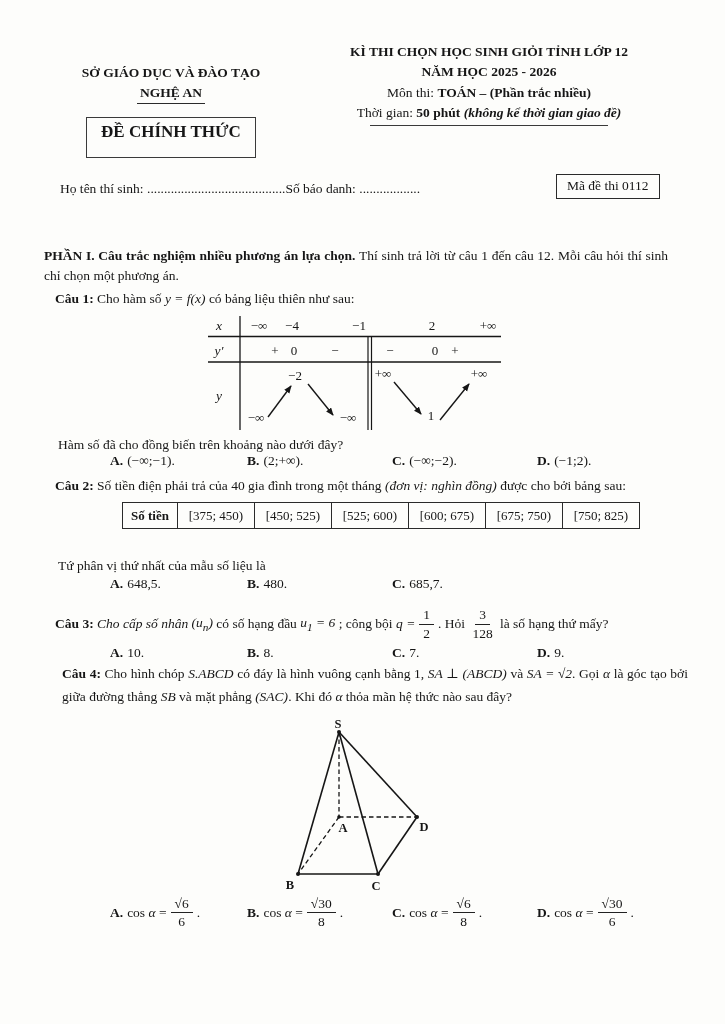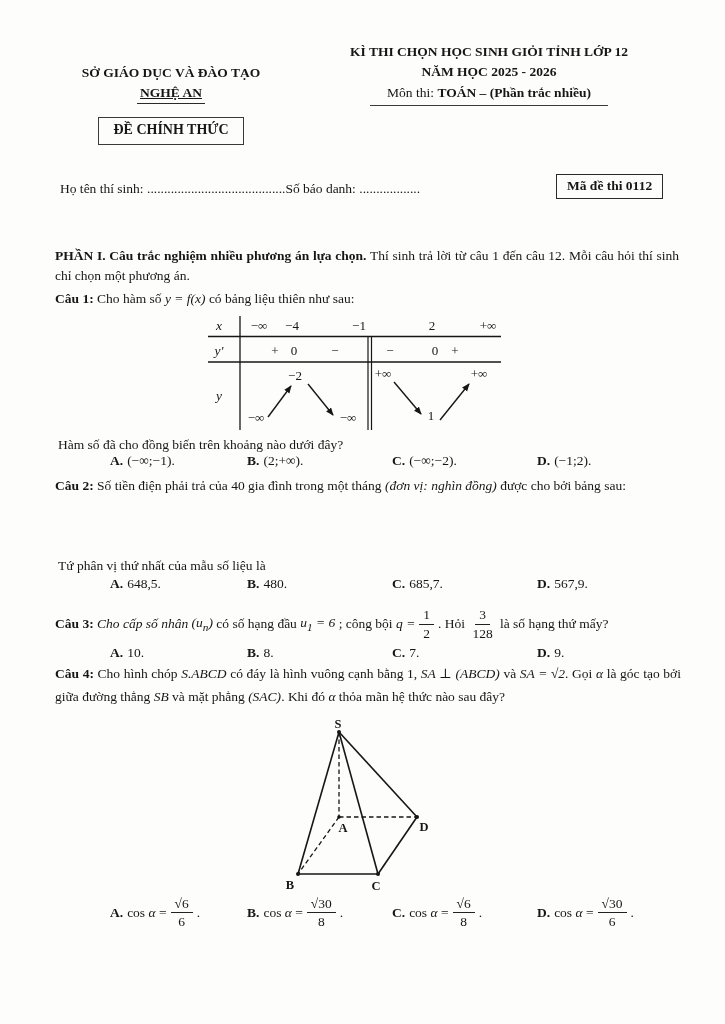--- a/index.html
+++ b/index.html
@@ -6,40 +6,40 @@
   .page{position:relative;width:725px;height:1024px;margin:0 auto;background:#fdfdfb;
         font-family:"Liberation Serif","DejaVu Serif",serif;color:#161616;overflow:hidden;}
   .abs{position:absolute;}
   .b{font-weight:bold;}
   .it{font-style:italic;}
   .bi{font-weight:bold;font-style:italic;}
   .m{font-style:italic;font-family:"Liberation Serif","DejaVu Serif",serif;}
 
   
   .hdr-left{left:56px;top:44px;width:230px;text-align:center;font-size:13.5px;line-height:1.35;margin-top:20px;}
-  .province{display:inline-block;margin-top:2px;border-bottom:1.5px solid #2a2a2a;padding:0 3px 1px;text-decoration:underline;}
-  .official-box{display:inline-block;margin-top:13px;border:1.6px solid #3a3a3a;padding:3px 14px 4px;font-weight:bold;font-size:14px;}
+  .province{display:inline-block;margin-top:2px;border-bottom:1.5px solid #2a2a2a;padding:0 3px 1px;}
+  .official-box{display:inline-block;margin-top:13px;border:1.6px solid #3a3a3a;padding:3px 14px 13px;font-weight:bold;font-size:17px;}
   .pages-note{margin-top:12px;font-style:italic;font-size:13px;}
   .hdr-right{left:300px;top:42px;width:378px;text-align:center;font-size:13.5px;line-height:1.5;}
   .hdr-underline{width:238px;margin:2px auto 0;border-top:1.5px solid #3a3a3a;height:0;}
 
   
   .candidate{left:60px;top:181px;font-size:13.5px;width:480px;}
-  .code-box{left:556px;top:174px;border:1.6px solid #2a2a2a;padding:3px 10px 4px;font-weight:bold;font-size:13.5px;}
+  .code-box{left:556px;top:174px;border:1.6px solid #2a2a2a;padding:3px 10px 4px;font-weight:normal;font-size:13.5px;}
 
   
   .para{font-size:13.5px;line-height:1.5;}
-  .part1{left:55px;top:246px;width:624px;text-align:justify;}
+  .part1{left:44px;top:246px;width:624px;text-align:justify;}
   .stem{font-size:13.5px;}
   .q1-stem{left:55px;top:291px;width:624px;}
   .q1-question{left:58px;top:437px;}
   .q2-stem{left:55px;top:478px;width:628px;}
   .q2-question{left:58px;top:558px;}
   .q3-stem{left:55px;top:602px;width:630px;height:44px;display:flex;align-items:center;}
-  .q4-stem{left:55px;top:662px;width:626px;line-height:1.72;text-align:justify;}
+  .q4-stem{left:62px;top:662px;width:626px;line-height:1.72;text-align:justify;}
 
   
   .opts{left:62px;width:616px;display:grid;grid-template-columns:137px 145px 145px 1fr;font-size:13.5px;margin-left:48px;}
   .q1-opts{top:453px;}
   .q2-opts{top:576px;}
   .q3-opts{top:645px;}
   .q4-opts{top:896px;align-items:center;}
   .opt{white-space:nowrap;}
   .opt .b{margin-right:4px;}
   .opt-flex{display:flex;align-items:center;}
@@ -67,20 +67,21 @@
   <div class="abs hdr-left">
     <div class="b">SỞ GIÁO DỤC VÀ ĐÀO TẠO</div>
     <div><span class="b province">NGHỆ AN</span></div>
     <div><span class="official-box">ĐỀ CHÍNH THỨC</span></div>
   </div>
 
   <div class="abs hdr-right">
     <div class="b">KÌ THI CHỌN HỌC SINH GIỎI TỈNH LỚP 12</div>
     <div class="b">NĂM HỌC 2025 - 2026</div>
     <div><span>Môn thi: </span><span class="b">TOÁN – (Phần trắc nhiều)</span></div>
+    <div><span>Thời gian: </span><span class="b">50 phút </span><span class="bi">(không kể thời gian giao đề)</span></div>
     <div class="hdr-underline"></div>
   </div>
 
   <div class="abs candidate">
     <span>Họ tên thí sinh: </span><span>.........................................</span><span>Số báo danh: </span><span>..................</span>
   </div>
   <div class="abs code-box">Mã đề thi 0112</div>
 
   <div class="abs para part1">
     <span class="b">PHẦN I. Câu trắc nghiệm nhiều phương án lựa chọn. </span><span>Thí sinh trả lời từ câu 1 đến câu 12. Mỗi câu hỏi thí sinh chỉ chọn một phương án.</span>
@@ -142,31 +143,39 @@
     <div class="opt"><span class="b">D.</span><span>(−1;2).</span></div>
   </div>
 
   <div class="abs stem q2-stem">
     <span class="b">Câu 2:</span><span> Số tiền điện phải trả của 40 gia đình trong một tháng </span><span class="it">(đơn vị: nghìn đồng)</span><span> được cho bởi bảng sau:</span>
   </div>
 
   <div class="abs q2-table">
     <table>
       <tbody>
+          <tr>
+        <th>Số tiền</th>
+        <td class="col-int">[375; 450)</td>
+        <td class="col-int">[450; 525)</td>
+        <td class="col-int">[525; 600)</td>
+        <td class="col-int">[600; 675)</td>
+        <td class="col-int">[675; 750)</td>
+        <td class="col-int">[750; 825)</td>
+      </tr>
     </tbody>
       </table>
   </div>
 
   <div class="abs stem q2-question">Tứ phân vị thứ nhất của mẫu số liệu là</div>
 
   <div class="abs opts q2-opts">
     <div class="opt"><span class="b">A.</span><span>648,5.</span></div>
     <div class="opt"><span class="b">B.</span><span>480.</span></div>
     <div class="opt"><span class="b">C.</span><span>685,7.</span></div>
-    <div class="opt"><span class="b">D.</span><span>567,9.</span></div>
   </div>
 
   <div class="abs stem q3-stem">
     <span class="b">Câu 3:</span>
       <span style="white-space:pre;font-style:italic;"> Cho cấp số nhân </span>
       <span class="m"><span>(u</span><sub>n</sub><span>)</span></span>
       <span style="white-space:pre;"> có số hạng đầu </span>
       <span class="m"><span>u</span><sub>1</sub><span> = 6</span></span>
       <span style="white-space:pre;"> ; công bội </span>
       <span class="m">q =</span>

